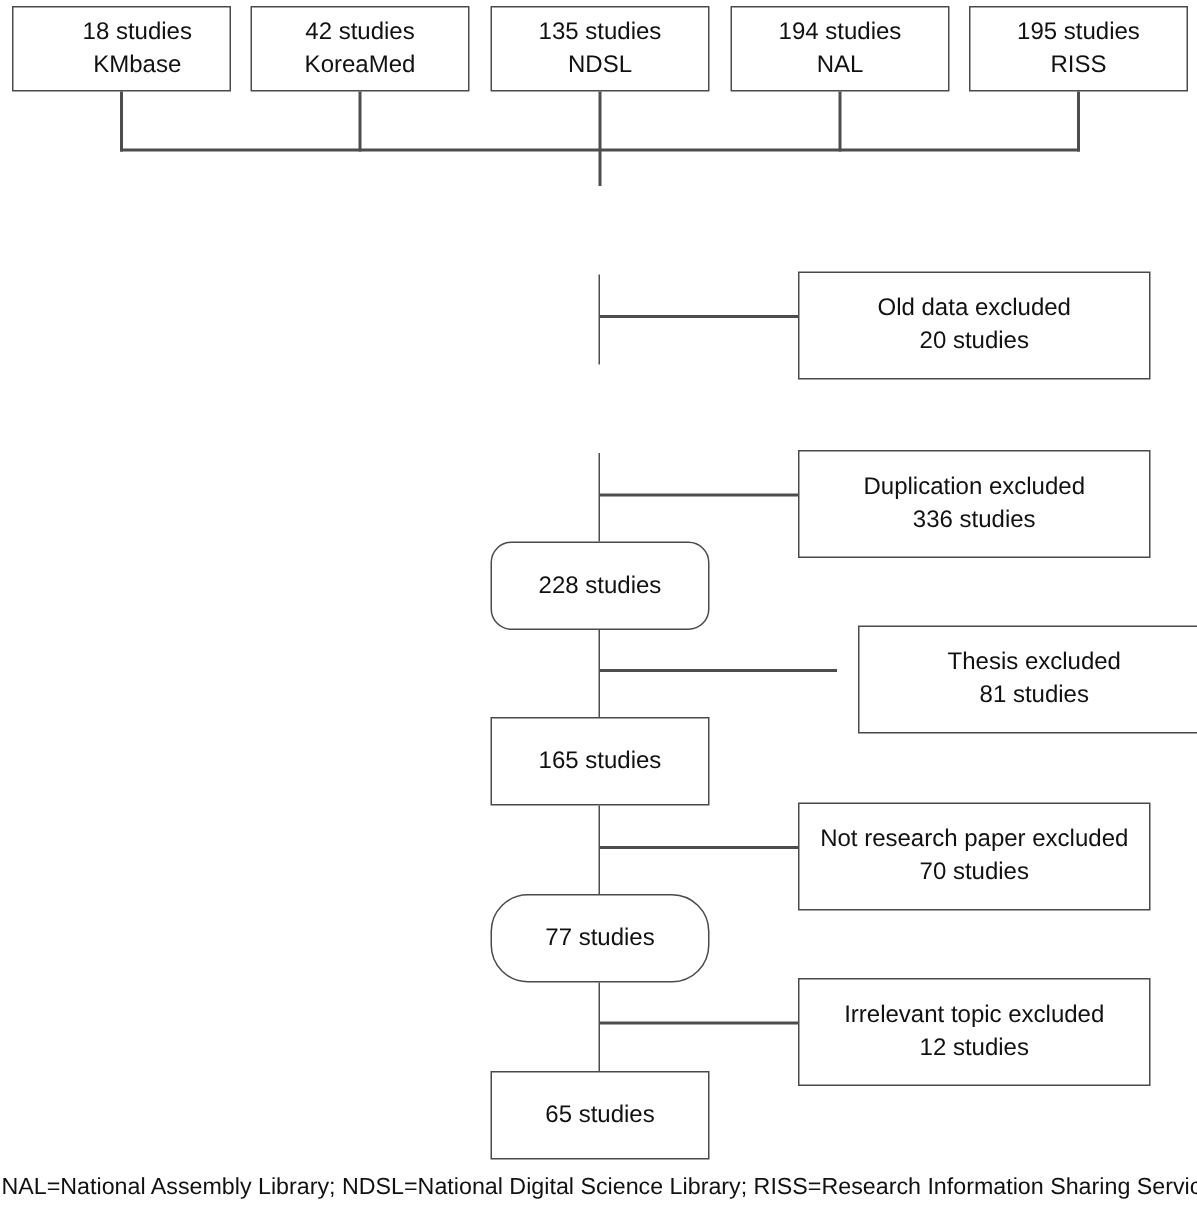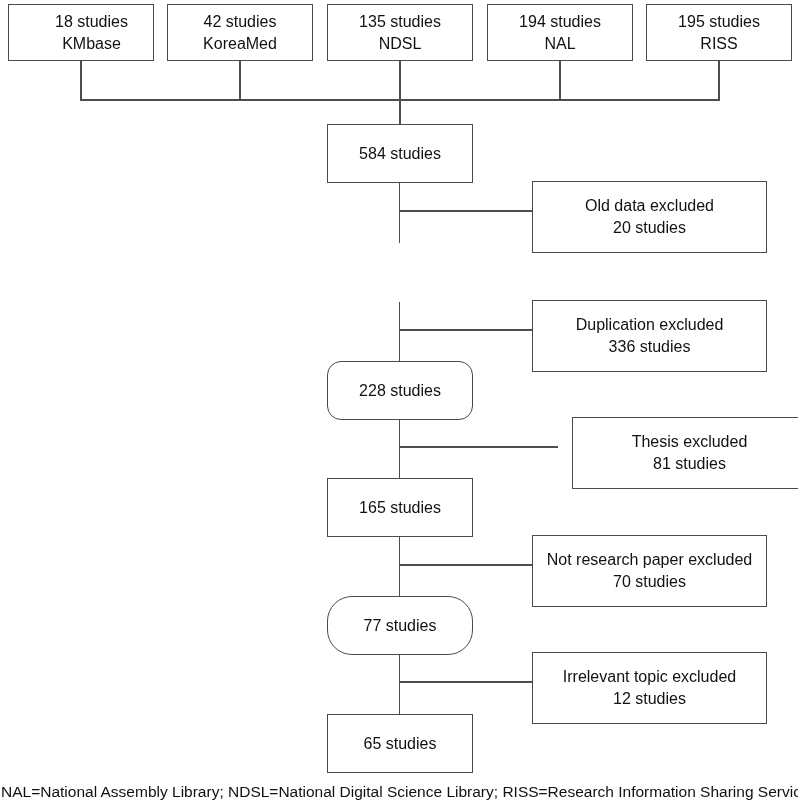--- a/index.html
+++ b/index.html
@@ -124,23 +124,20 @@
     <span>RISS</span>
   </div>
 
   <div class="vline drop drop-0"></div>
   <div class="vline drop drop-1"></div>
   <div class="vline drop-center"></div>
   <div class="vline drop drop-3"></div>
   <div class="vline drop drop-4"></div>
   <div class="hline bus"></div>
 
-  <div class="box stage stage-0">
-    <span>584 studies</span>
-  </div>
   <div class="box stage stage-2">
     <span>228 studies</span>
   </div>
   <div class="box stage stage-3">
     <span>165 studies</span>
   </div>
   <div class="box stage stage-4">
     <span>77 studies</span>
   </div>
   <div class="box stage stage-5">

